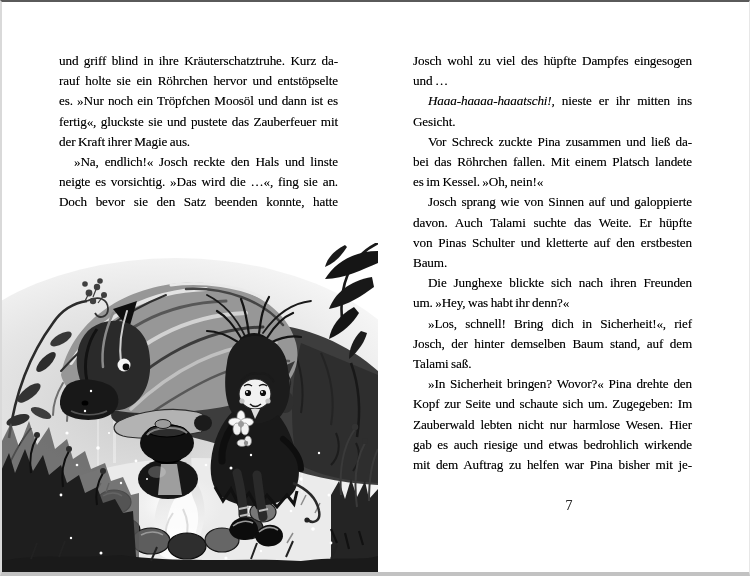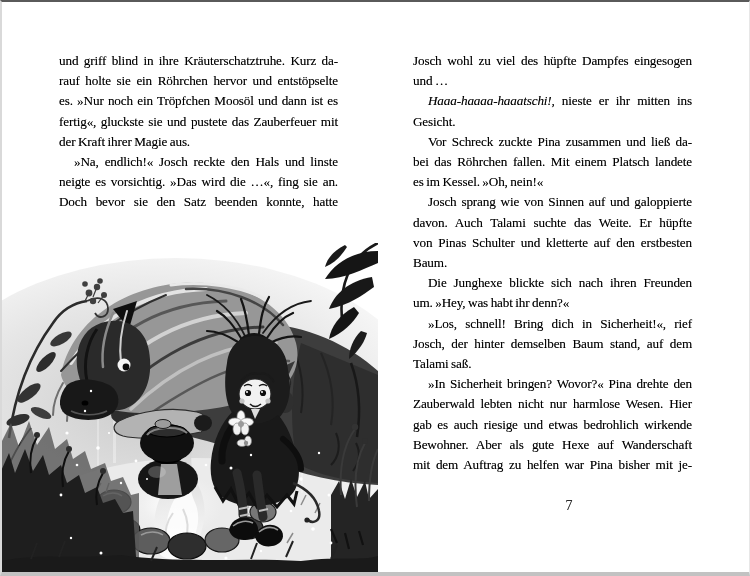--- a/index.html
+++ b/index.html
@@ -284,19 +284,19 @@
     <div class="line indent">Josch sprang wie von Sinnen auf und galoppierte</div>
     <div class="line">davon. Auch Talami suchte das Weite. Er hüpfte</div>
     <div class="line">von Pinas Schulter und kletterte auf den erstbesten</div>
     <div class="line last">Baum.</div>
     <div class="line indent">Die Junghexe blickte sich nach ihren Freunden</div>
     <div class="line last">um. »Hey, was habt ihr denn?«</div>
     <div class="line indent">»Los, schnell! Bring dich in Sicherheit!«, rief</div>
     <div class="line">Josch, der hinter demselben Baum stand, auf dem</div>
     <div class="line last">Talami saß.</div>
     <div class="line indent">»In Sicherheit bringen? Wovor?« Pina drehte den</div>
+    <div class="line">Kopf zur Seite und schaute sich um. Zugegeben: Im</div>
     <div class="line">Zauberwald lebten nicht nur harmlose Wesen. Hier</div>
     <div class="line">gab es auch riesige und etwas bedrohlich wirkende</div>
-    <div class="line">Bewohner. Aber als gute Hexe auf Wanderschaft</div>
     <div class="line">mit dem Auftrag zu helfen war Pina bisher mit je-</div>
   </div>
 
 <div class="page-number">7</div>
 
 </body></html>

